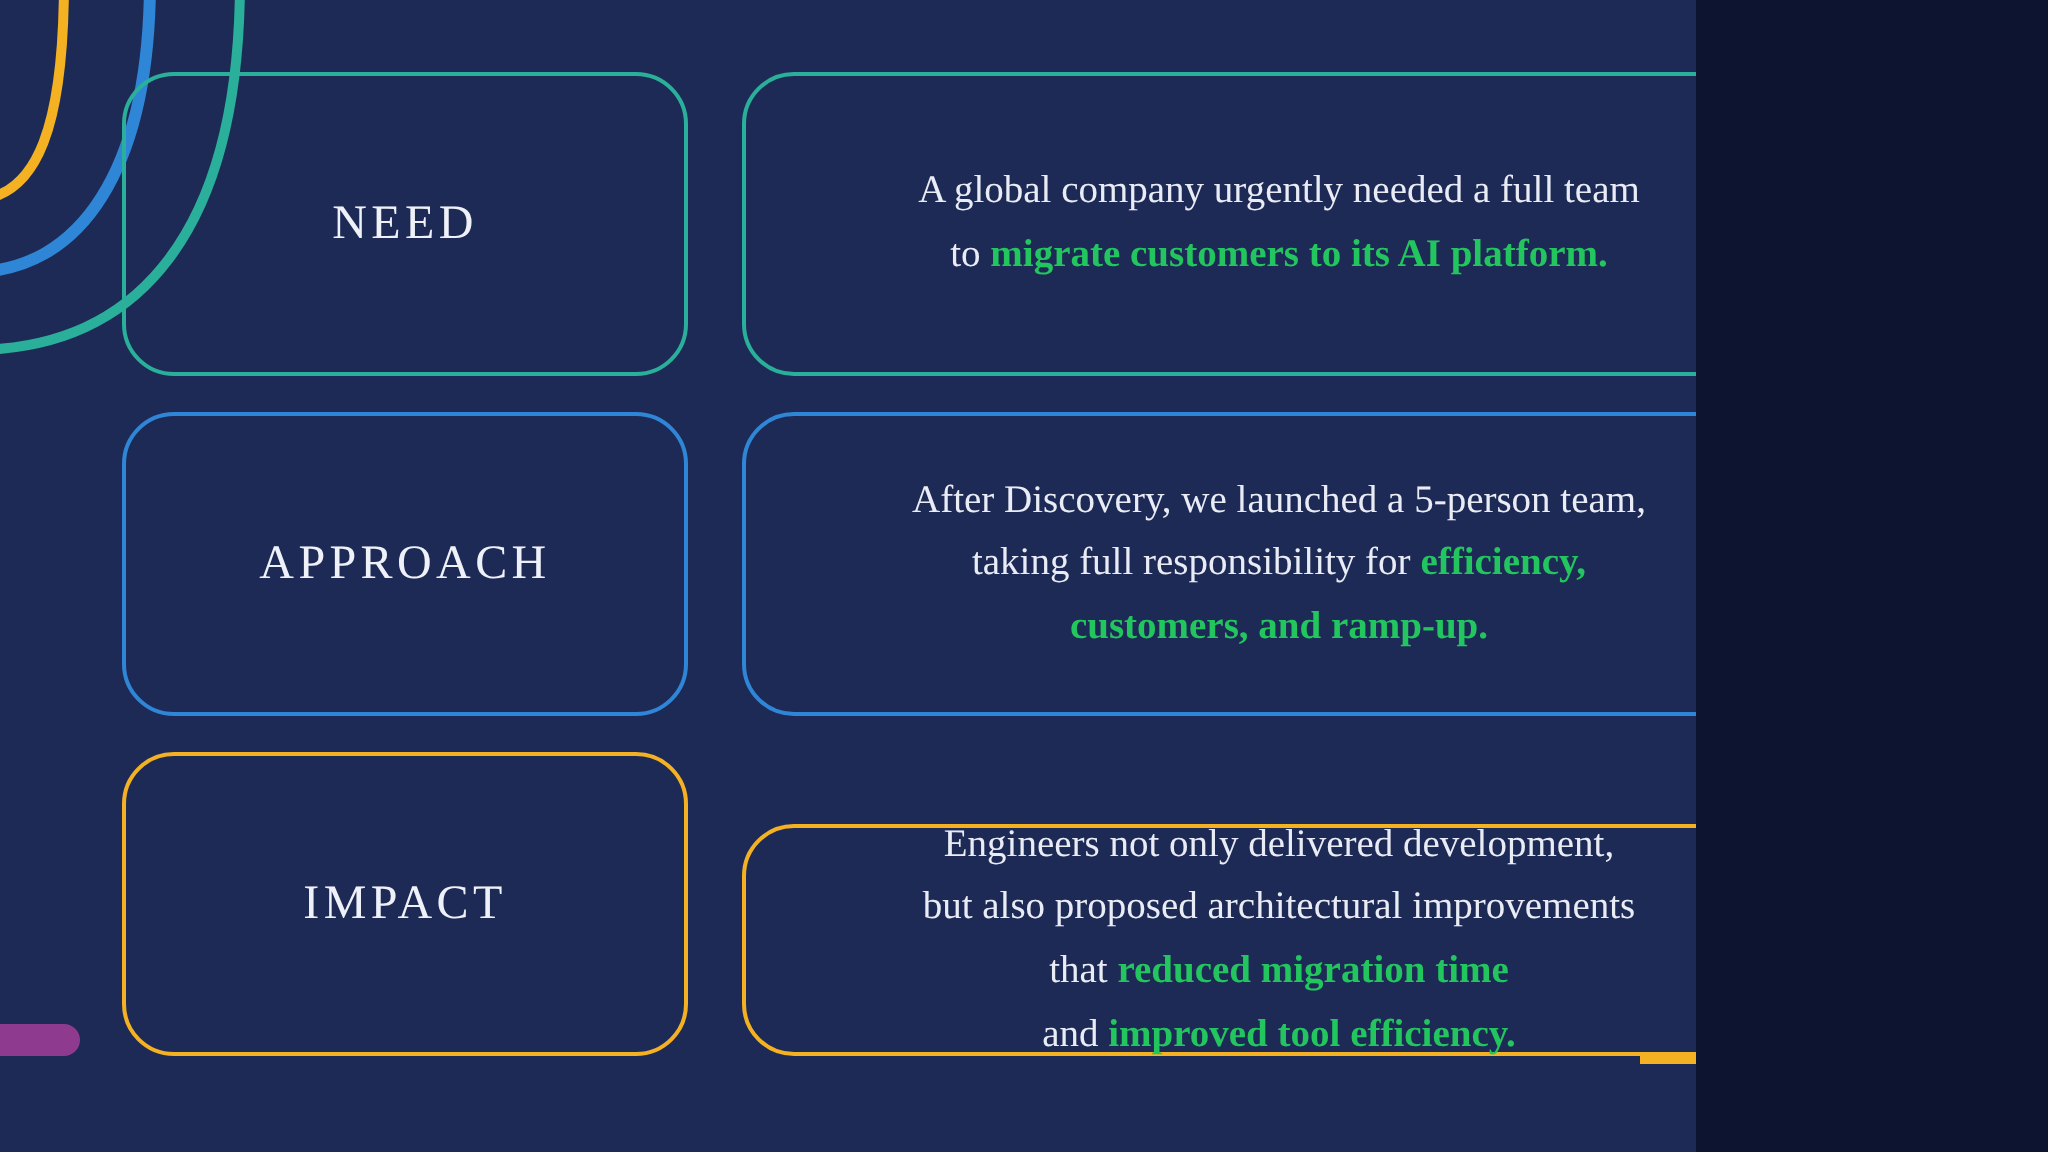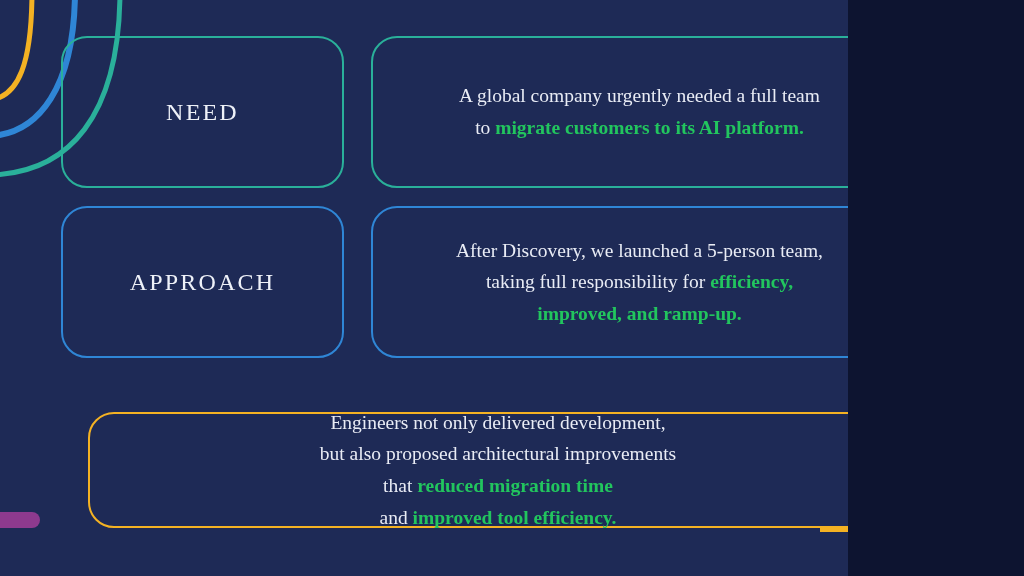--- a/index.html
+++ b/index.html
@@ -125,24 +125,27 @@
       <div class="card card-body" style="border-color: rgb(42, 176, 154);">
         <p class="body-text">A global company urgently needed a full team<br>to <b>migrate customers to its AI platform.</b></p>
       </div>
     </div>
 
     <div class="row">
       <div class="card card-label" style="border-color: rgb(47, 134, 214); justify-content: center;">
         <span class="label-text">APPROACH</span>
       </div>
       <div class="card card-body" style="border-color: rgb(47, 134, 214);">
-        <p class="body-text">After Discovery, we launched a 5-person team,<br>taking full responsibility for <b>efficiency,</b><br><b>improved, and ramp-up.</b></p>
+        <p class="body-text">After Discovery, we launched a 5-person team,<br>taking full responsibility for <b>efficiency,</b><br><b>customers, and ramp-up.</b></p>
       </div>
     </div>
 
     <div class="row">
+      <div class="card card-label" style="border-color: rgb(244, 178, 35);">
+        <span class="label-text">IMPACT</span>
+      </div>
       <div class="card card-body" style="border-color: rgb(244, 178, 35); margin-top: 36px;">
         <p class="body-text">Engineers not only delivered development,<br>but also proposed architectural improvements<br>that <b>reduced migration time</b><br>and <b>improved tool efficiency.</b></p>
       </div>
     </div>
 
   </div>
 </div>
 
 </body></html>

